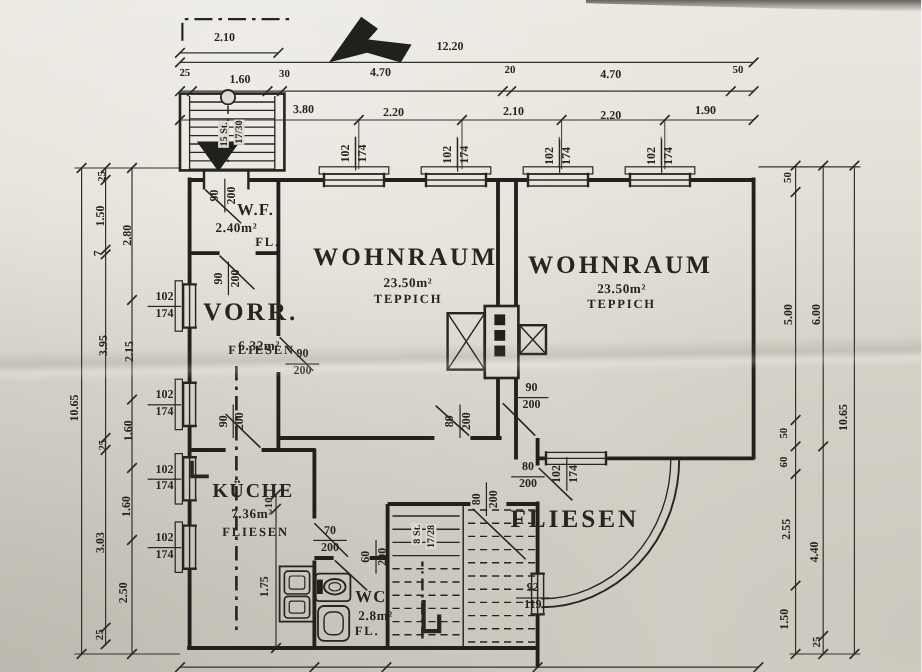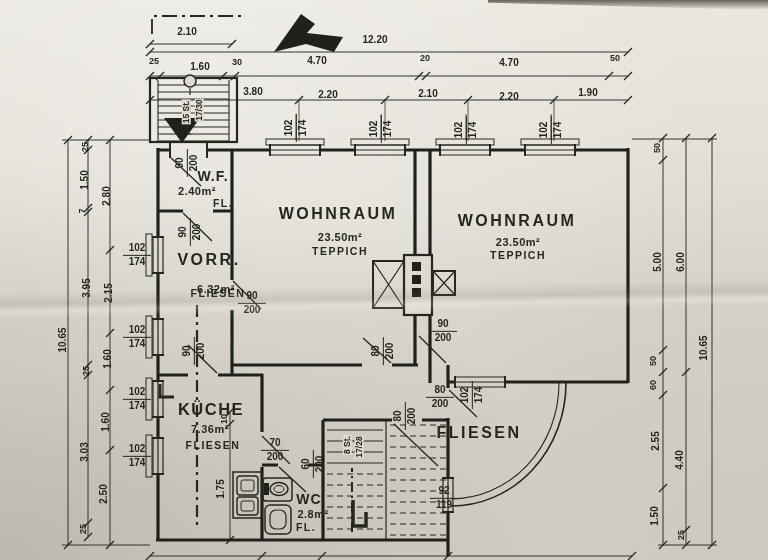--- a/index.html
+++ b/index.html
@@ -2,34 +2,34 @@
 <html><head>
 <meta charset="utf-8">
 <style>
   html,body{margin:0;padding:0;}
   #stage{position:relative;width:768px;height:560px;overflow:hidden;
     background:
       radial-gradient(ellipse at 28% 18%, rgba(255,255,255,.28), transparent 62%),
       radial-gradient(ellipse at 0% 100%, rgba(88,84,72,.20), transparent 52%),
       radial-gradient(ellipse at 100% 92%, rgba(120,115,100,.10), transparent 55%),
       linear-gradient(180deg,#eae7e0 0%,#e3dfd7 34%,#d9d5cc 56%,#d6d2c9 100%);
-    font-family:Liberation Sans, sans-serif;}
+    font-family:Liberation Serif, serif;}
   #fold{position:absolute;left:-10px;top:286px;width:788px;height:26px;pointer-events:none;
     background:linear-gradient(180deg,transparent 0%,rgba(108,102,88,.16) 45%,rgba(252,252,246,.22) 72%,transparent 100%);
     transform:rotate(-1deg);}
   #corner-shade{position:absolute;left:488px;top:0;width:280px;height:10px;pointer-events:none;
     background:linear-gradient(180deg,#4e4c43,rgba(78,76,67,0));
     clip-path:polygon(0 0,100% 0,100% 100%,0 28%);opacity:.85;}
   svg{position:absolute;left:0;top:0;}
   .lbl{position:absolute;font-weight:700;color:#26261f;transform:translate(-50%,-50%);
        white-space:nowrap;line-height:1;}
   .rot{transform:translate(-50%,-50%) rotate(-90deg);}
   .s9{font-size:9px}.s10{font-size:10px}
   .nm13{font-size:14px;letter-spacing:1px}
-  .nm15{font-size:16px;letter-spacing:2.5px}
+  .nm15{font-size:21px;letter-spacing:2.5px}
   .nm16{font-size:16.5px;letter-spacing:1.5px}
   .nm14{font-size:14px;letter-spacing:1px}
   .area{font-size:11px;letter-spacing:.5px}
   .floor{font-size:10.5px;letter-spacing:1.5px}
   .frac{position:absolute;display:flex;flex-direction:column;align-items:center;
         font-size:10px;font-weight:700;color:#26261f;line-height:1;
         transform:translate(-50%,-50%);}
   .frac.rot{transform:translate(-50%,-50%) rotate(-90deg);}
   .frac .bar{width:28px;height:1.3px;background:#26261f;margin:1.5px 0;}
   .frac span{display:block;}

